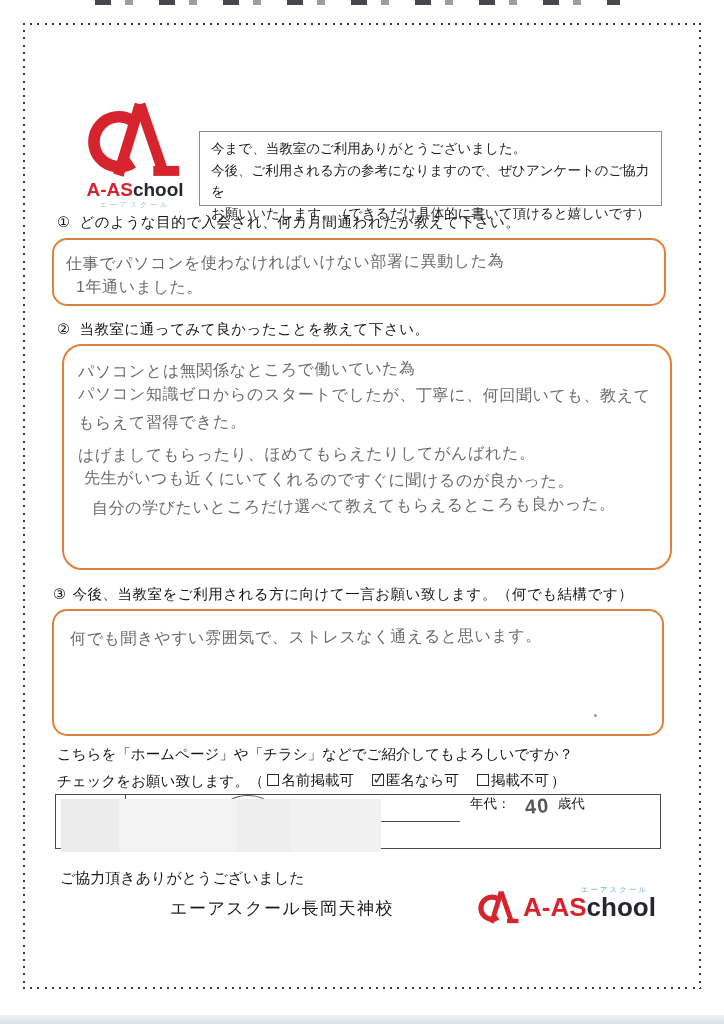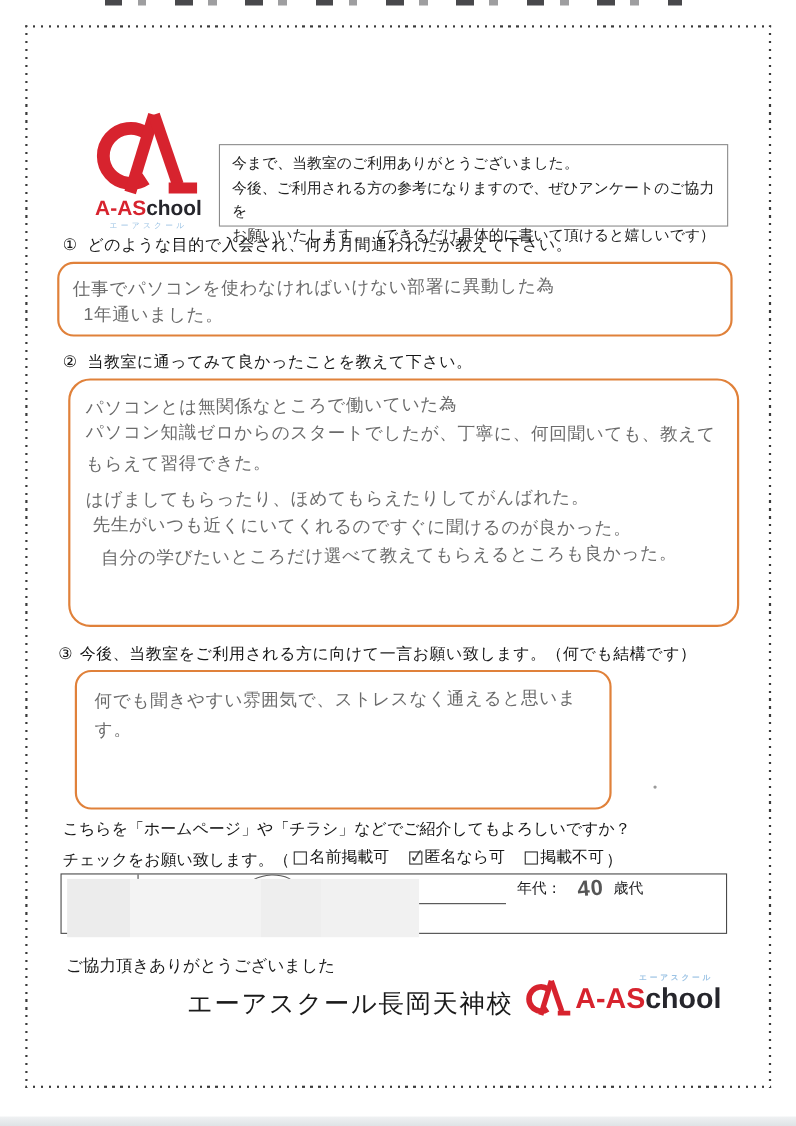--- a/index.html
+++ b/index.html
@@ -65,30 +65,30 @@
   
   .resp-table { position:absolute; left:55px; top:794px; width:606px; height:55px;
     border:1px solid #4a4a4a; display:grid; grid-template-columns:70px 334px 1fr;
     grid-template-rows:1fr 1fr; font-size:13.5px; }
   .cell-name-label { grid-row:1/3; border-right:1px solid #4a4a4a; display:flex;
     align-items:center; justify-content:center; }
   .cell-name { grid-row:1/3; border-right:1px solid #4a4a4a; position:relative; }
   .name-blur { position:absolute; left:5px; top:4px; width:320px; height:53px; z-index:2;
     background:linear-gradient(90deg,#ececec 0 18%,#f3f3f3 18% 55%,#eeeeee 55% 72%,#f1f1f1 72% 100%); }
   .cell-gender { border-bottom:1px solid #4a4a4a; display:flex; align-items:center; padding-left:10px;font-weight:bold; }
-  .cell-age { display:flex; align-items:center; padding-left:10px; }
+  .cell-age { display:flex; align-items:flex-start; padding-left:10px; }
   .g-opt { margin-left:7px; position:relative; padding:0 2px; }
   .g-opt.on::after { content:""; position:absolute; inset:-4px -8px -3px -7px;
     border:1.6px solid #5e5e5e; border-radius:50%; transform:rotate(-2deg); }
   .hand-age { color:#565656; font-size:20px; letter-spacing:1px; display:inline-block;
     transform:rotate(-5deg); margin:0 9px 0 14px; font-weight:bold; }
 
   
   .thanks { position:absolute; left:60px; top:869px; font-size:15px; color:#1a1a1a; }
-  .school-name { position:absolute; left:170px; top:897px; font-size:23px;
+  .school-name { position:absolute; left:170px; top:897px; font-size:17px;
     letter-spacing:1.5px; color:#1a1a1a; }
   .logo-bottom { position:absolute; left:477px; top:889px; display:flex; align-items:center; }
   .logo-bottom .word { font-weight:bold; font-size:26px; line-height:1; position:relative; margin-left:2px; }
   .logo-bottom .sub { position:absolute; top:-8px; left:58px; font-size:7px; color:#9cc3e4; letter-spacing:2.5px; }
 </style>
 </head>
 <body>
 
 <div class="page">
 
@@ -132,21 +132,21 @@
     <div>パソコン知識ゼロからのスタートでしたが、丁寧に、何回聞いても、教えて</div>
     <div>もらえて習得できた。</div>
     <div>はげましてもらったり、ほめてもらえたりしてがんばれた。</div>
     <div>先生がいつも近くにいてくれるのですぐに聞けるのが良かった。</div>
     <div>自分の学びたいところだけ選べて教えてもらえるところも良かった。</div>
   </div>
 
   <div class="q-label" style="left:53px; top:585px;">
     <span class="q-num" style="margin-right:6px;">③</span><span>今後、当教室をご利用される方に向けて一言お願い致します。（何でも結構です）</span>
   </div>
-  <div class="answer-box hand ans3" style="left:68px; top:609px; width:488px; height:127px;">
+  <div class="answer-box hand ans3" style="left:52px; top:609px; width:612px; height:127px;">
     <div>何でも聞きやすい雰囲気で、ストレスなく通えると思います。</div>
   </div>
   <div class="scan-speck"></div>
 
   <div class="consent">
     <div>こちらを「ホームページ」や「チラシ」などでご紹介してもよろしいですか？</div>
     <div>
       <span>チェックをお願い致します。（</span><span class="cb">
           <span class="cb-box"></span>
           <span>名前掲載可</span>

